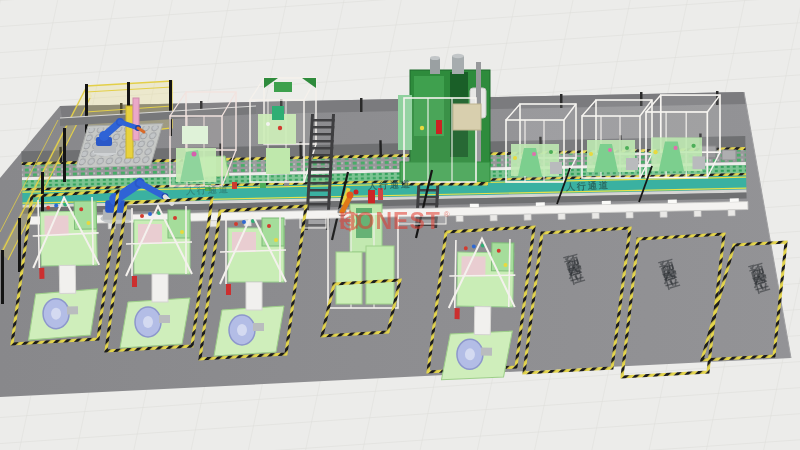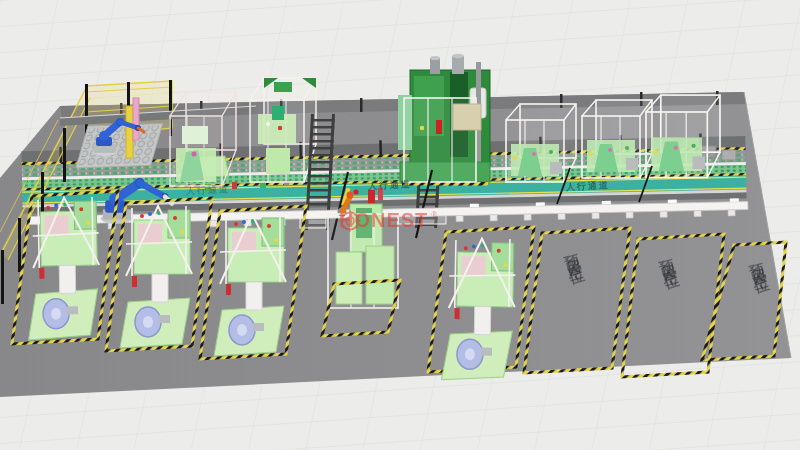--- a/index.html
+++ b/index.html
@@ -16,21 +16,21 @@
   .reserved-label{
     position:absolute;writing-mode:vertical-rl;text-orientation:upright;
     font-size:15px;font-weight:700;letter-spacing:5px;
     color:rgba(40,44,48,.52);transform:rotate(-16deg);transform-origin:top center;
     height:110px;
   }
   .watermark{
     position:absolute;left:339px;top:210px;display:flex;align-items:center;gap:3px;
     opacity:.55;pointer-events:none;
   }
-  .wm-text{color:#e13a2e;font-weight:700;font-size:20px;letter-spacing:1px;line-height:1;}
+  .wm-text{color:#e13a2e;font-weight:700;font-size:23px;letter-spacing:1px;line-height:1;}
   .wm-reg{color:#e13a2e;font-size:8px;align-self:flex-start;line-height:1;margin-top:1px;}
 </style>
 </head>
 <body>
 
 <div class="scene">
 
 <svg width="800" height="450" viewBox="0 0 800 450">
   <defs>
     <pattern id="hz" width="7" height="7" patternUnits="userSpaceOnUse" patternTransform="rotate(45)">

